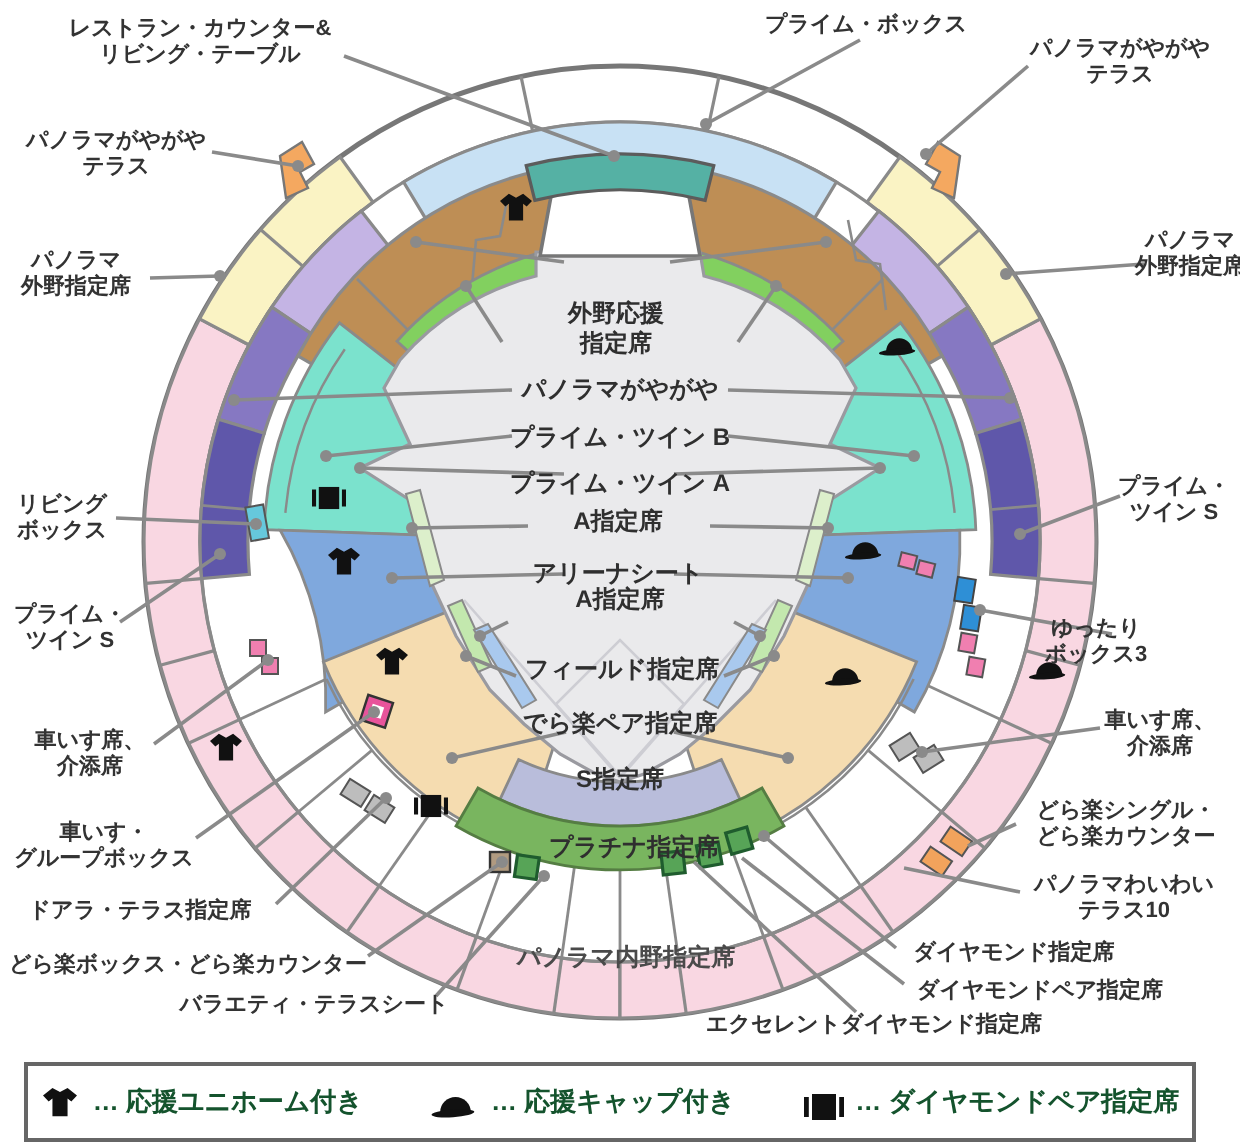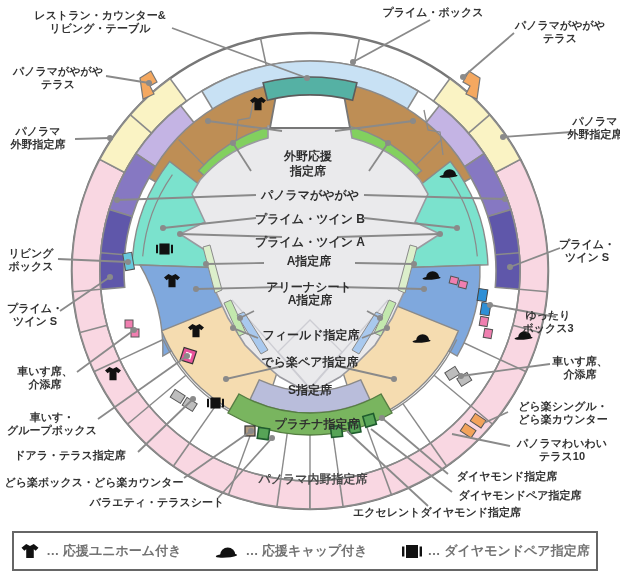--- a/index.html
+++ b/index.html
@@ -5,21 +5,21 @@
   html,body{margin:0;padding:0;background:#fff;}
   .stage{position:relative;width:620px;height:574px;background:#fff;overflow:hidden;
          font-family:"Liberation Sans","DejaVu Sans",sans-serif;}
   svg.map{position:absolute;left:0;top:0;}
   .lbl{position:absolute;transform:translate(-50%,-50%);text-align:center;
        font-size:11px;font-weight:700;color:#333;line-height:1.22;white-space:nowrap;}
   .lbl.ctr{font-size:12px;color:#2f2f2f;margin-top:24px;}
   .lbl.onpink{font-size:12px;color:#4a4a4a;}
   .legend{position:absolute;left:12px;top:531px;width:582px;height:36px;border:2px solid #666;
           display:flex;align-items:center;justify-content:center;gap:34px;background:#fff;}
-  .legend .item{display:flex;align-items:center;gap:6px;font-size:13px;font-weight:700;color:#737373;}
+  .legend .item{display:flex;align-items:flex-end;gap:6px;font-size:13px;font-weight:700;color:#14532d;}
   .legend svg{display:block;}
 </style>
 </head>
 <body>
 
 <div class="stage">
 
 <svg class="map" width="620" height="574" viewBox="0 0 620 574">
   <defs>
     <symbol id="ic-tshirt" viewBox="0 0 20 18">

